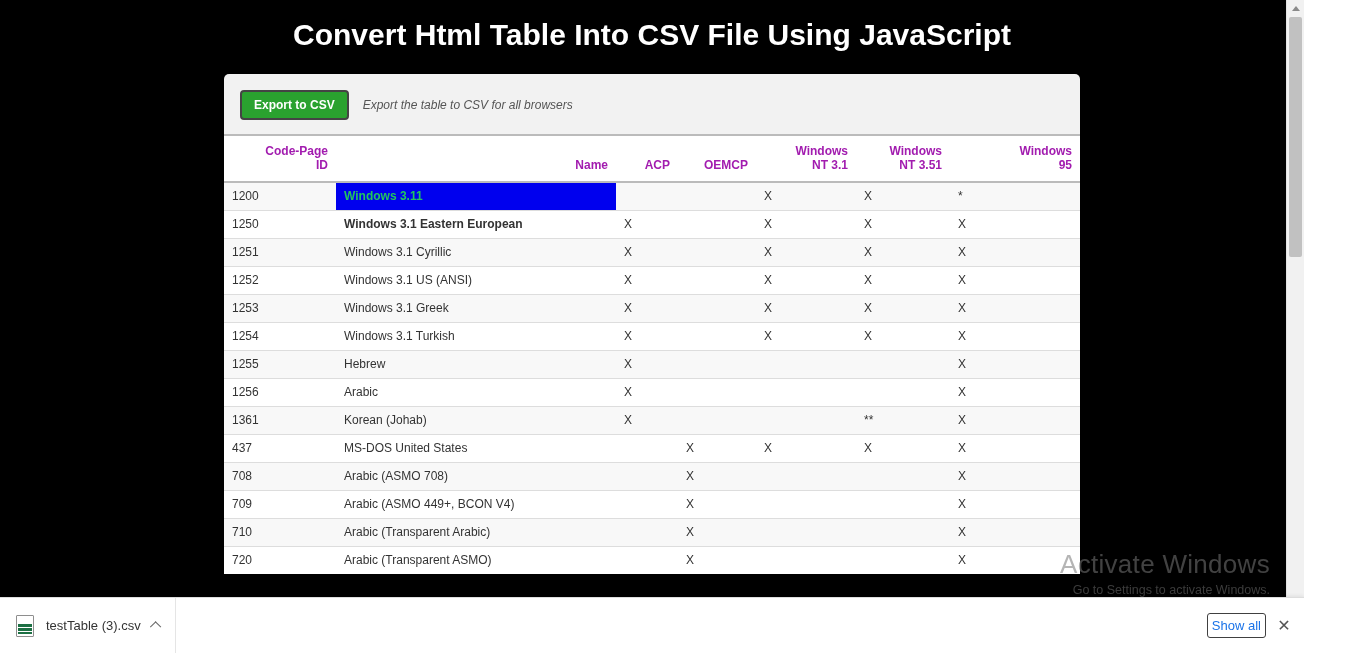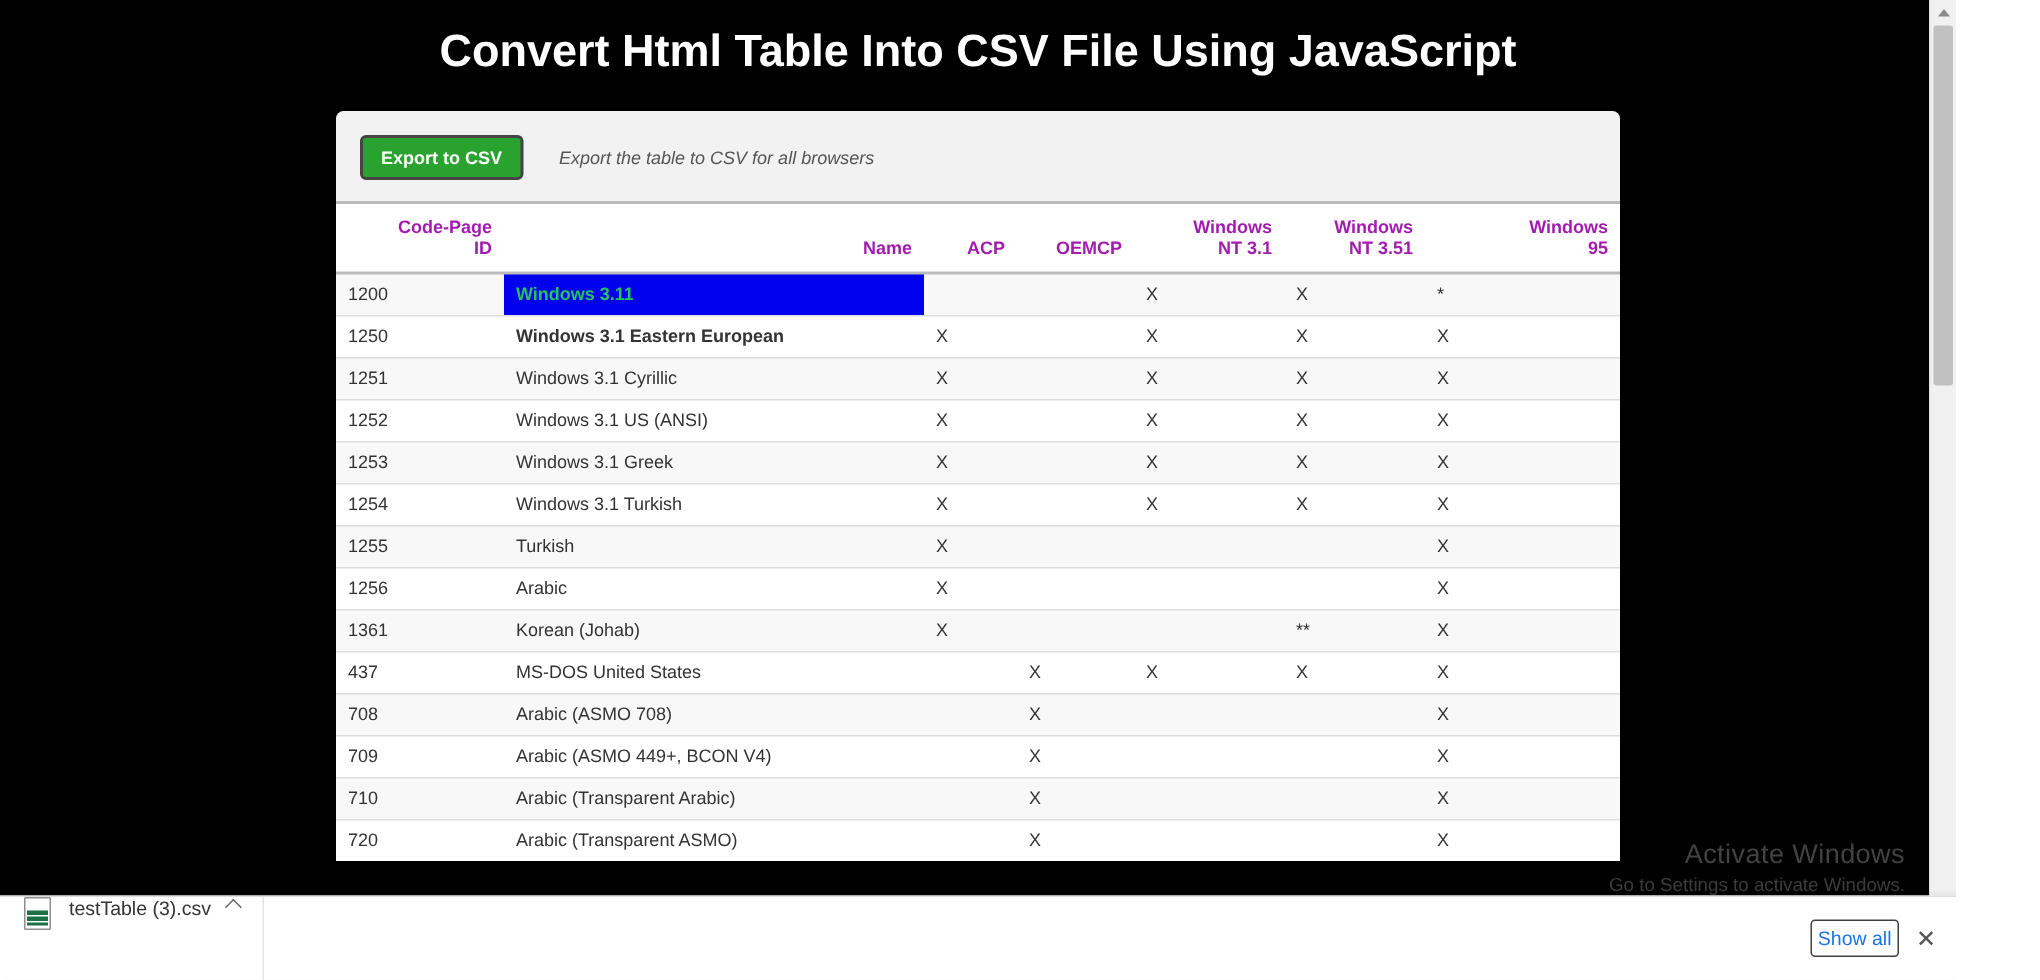--- a/index.html
+++ b/index.html
@@ -37,21 +37,21 @@
     margin: 0 auto 30px auto;
     background: #f2f2f2;
     color: #333;
     border-radius: 5px 5px 0 0;
     box-shadow: 0 2px 4px rgba(0,0,0,.15);
   }
   .card-top {
     padding: 16px 16px 14px 16px;
     display: flex;
     align-items: center;
-    gap: 24px;
+    gap: 14px;
   }
   .export-btn {
     background: #2aa22f;
     color: #fff;
     font-weight: 700;
     font-size: 12px;
     padding: 6px 12px;
     border: 2px solid #444;
     border-radius: 4px;
     cursor: pointer;
@@ -120,21 +120,21 @@
     box-shadow: 0 -1px 4px rgba(0,0,0,.08);
     display: flex;
     align-items: center;
     font-family: "Segoe UI", Arial, sans-serif;
     font-size: 13px;
     color: #444;
   }
   .download-item {
     height: 100%;
     display: flex;
-    align-items: flex-start;
+    align-items: center;
     padding: 0 10px 0 16px;
     border-right: 1px solid #e5e5e5;
     gap: 12px;
     cursor: pointer;
   }
   .file-icon {
     width: 18px;
     height: 22px;
     position: relative;
   }
@@ -195,21 +195,21 @@
   .watermark {
     position: absolute;
     right: 34px;
     bottom: 55px;
     text-align: right;
     color: rgba(120,120,120,.55);
     font-family: "Segoe UI Light","Segoe UI",Arial,sans-serif;
     pointer-events: none;
     line-height: 1.3;
   }
-  .watermark .wm1 { font-size: 18px; font-weight: 400; letter-spacing: .3px; }
+  .watermark .wm1 { font-size: 26px; font-weight: 400; letter-spacing: .3px; }
   .watermark .wm2 { font-size: 12.5px; color: rgba(120,120,120,.5); }
 
   
   .outer-scroll {
     position: absolute;
     top: 0;
     right: 0;
     width: 17px;
     height: 598px;
     background: #f1f1f1;
@@ -321,21 +321,21 @@
               <td>1254</td>
               <td>Windows 3.1 Turkish</td>
               <td>X</td>
               <td></td>
               <td>X</td>
               <td>X</td>
               <td>X</td>
             </tr>
             <tr>
               <td>1255</td>
-              <td>Turkish</td>
+              <td>Hebrew</td>
               <td>X</td>
               <td></td>
               <td></td>
               <td></td>
               <td>X</td>
             </tr>
             <tr>
               <td>1256</td>
               <td>Arabic</td>
               <td>X</td>

